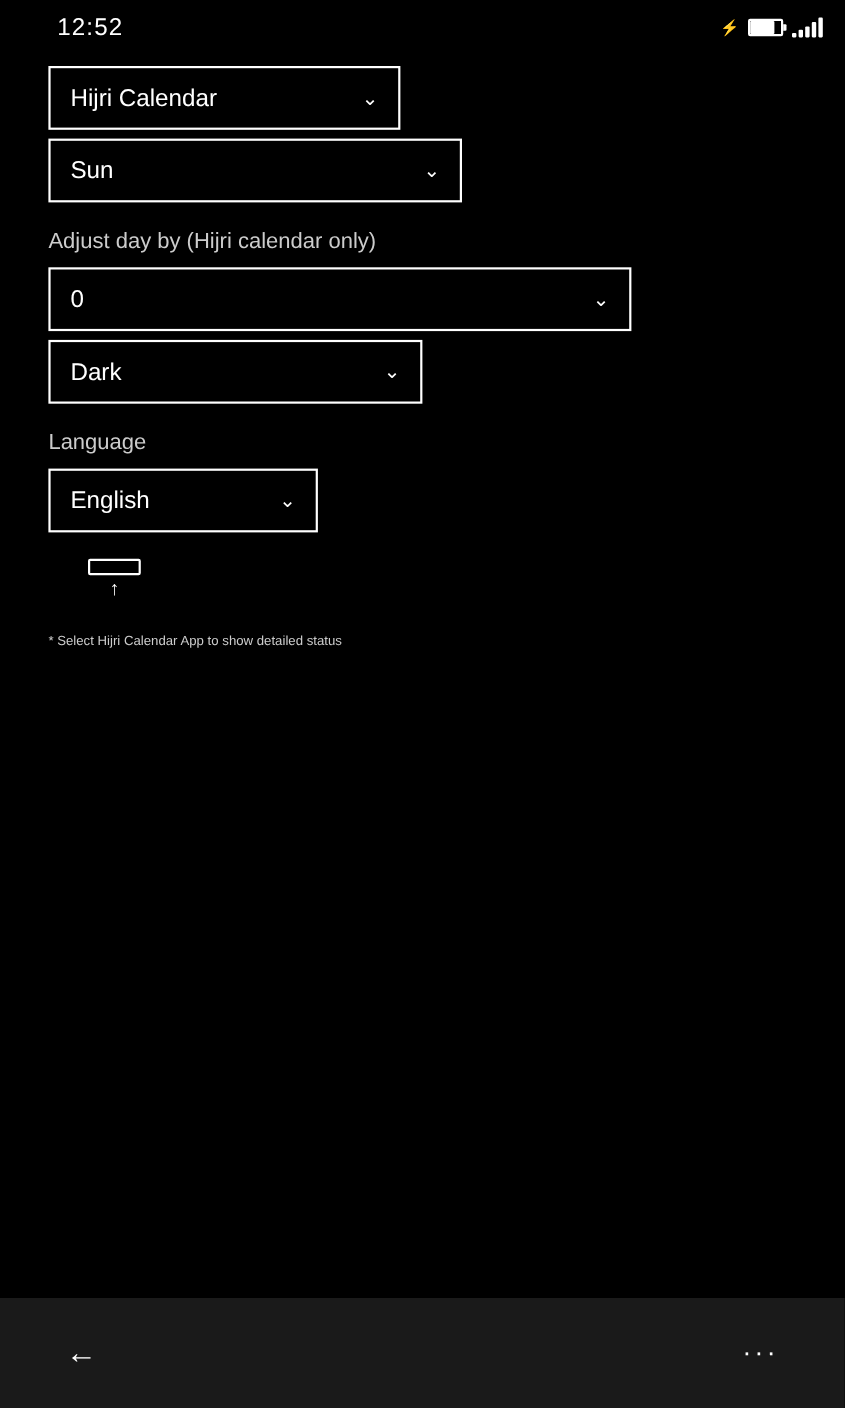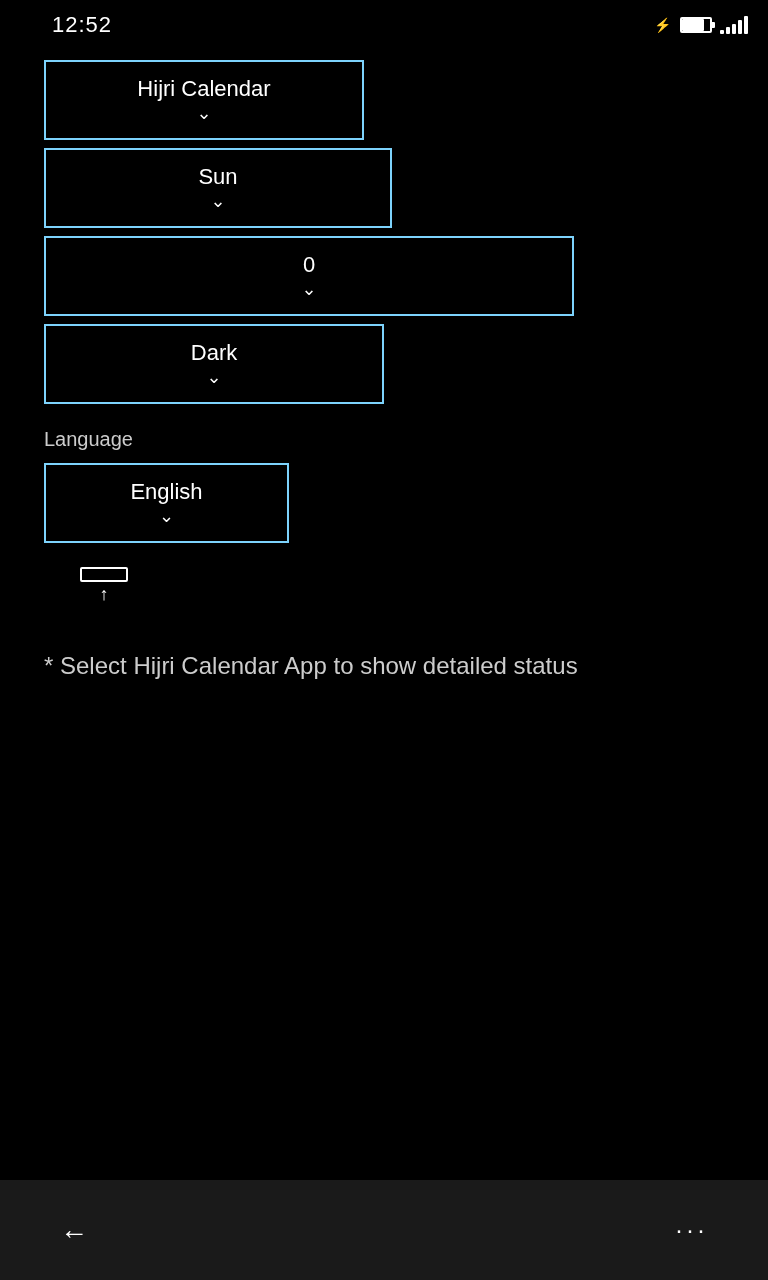--- a/index.html
+++ b/index.html
@@ -92,33 +92,32 @@
     }
 
     .section-label:first-child {
       margin-top: 10px;
     }
 
     .dropdown {
       display: flex;
       align-items: center;
       justify-content: space-between;
-      border: 2px solid #7dd3fc;
+      border: 2px solid #ffffff;
       padding: 14px 18px;
       cursor: pointer;
       background: transparent;
       color: #fff;
       font-size: 22px;
       font-weight: 300;
       margin-bottom: 8px;
-      flex-direction: column;
     }
 
     .dropdown-calendar { width: 320px; }
-    .dropdown-week { width: 348px; }
+    .dropdown-week { width: 376px; }
     .dropdown-adjust { width: 530px; }
     .dropdown-mode { width: 340px; }
     .dropdown-language { width: 245px; }
 
     .chevron {
       font-size: 18px;
       color: #fff;
     }
 
     
@@ -158,24 +157,24 @@
     .lock-screen-label {
       font-size: 20px;
       font-weight: 300;
       color: #fff;
       text-align: center;
       line-height: 1.3;
     }
 
     
     .note {
-      font-size: 24px;
+      font-size: 12px;
       font-weight: 400;
       color: #ccc;
-      margin-top: 44px;
+      margin-top: 28px;
       line-height: 1.4;
     }
 
     
     .nav-bar {
       position: absolute;
       bottom: 0;
       left: 0;
       right: 0;
       height: 100px;
@@ -231,20 +230,21 @@
   <div class="dropdown dropdown-calendar">
     <span>Hijri Calendar</span>
     <span class="chevron">⌄</span>
   </div>
 
   <div class="dropdown dropdown-week">
     <span>Sun</span>
     <span class="chevron">⌄</span>
   </div>
 
+  <div class="section-label">Adjust day by (Hijri calendar only)</div>
   <div class="dropdown dropdown-adjust">
     <span>0</span>
     <span class="chevron">⌄</span>
   </div>
 
   <div class="dropdown dropdown-mode">
     <span>Dark</span>
     <span class="chevron">⌄</span>
   </div>
 

